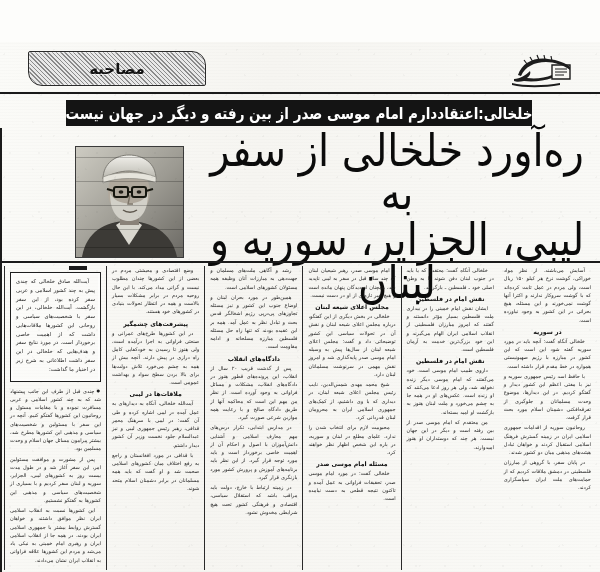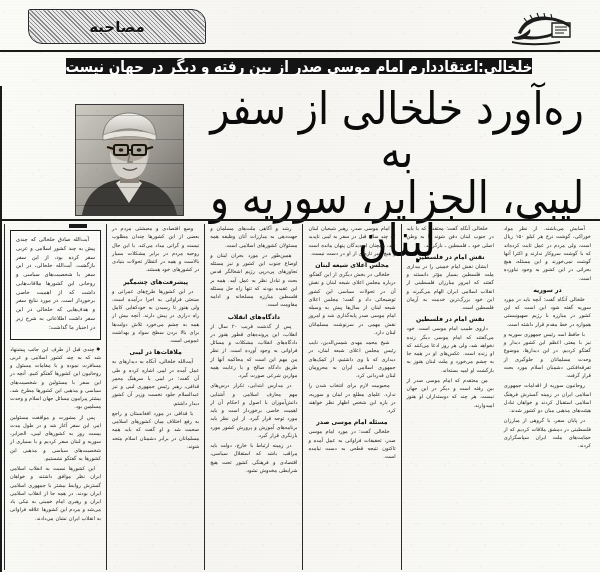--- a/index.html
+++ b/index.html
@@ -9,20 +9,21 @@
     font-family:"DejaVu Sans","Liberation Sans",sans-serif;
     color:#111;
     position:relative;
   }
   
   #page{
     position:absolute;inset:0;
     background:
       repeating-linear-gradient(0deg,rgba(0,0,0,0.012) 0 1px,rgba(255,255,255,0) 1px 3px),
       linear-gradient(100deg,#fbfbf8 0%,#f6f5f1 40%,#fafaf7 100%);
+    margin-top: 42px;
   }
   .noise{
     position:absolute;inset:0;pointer-events:none;
     background-image:
       radial-gradient(circle at 12% 30%,rgba(0,0,0,.035) 0 1px,transparent 1px),
       radial-gradient(circle at 62% 71%,rgba(0,0,0,.03) 0 1px,transparent 1px),
       radial-gradient(circle at 88% 18%,rgba(0,0,0,.03) 0 1px,transparent 1px),
       radial-gradient(circle at 34% 88%,rgba(0,0,0,.03) 0 1px,transparent 1px);
     background-size:37px 41px,53px 47px,61px 43px,29px 59px;
     mix-blend-mode:multiply;
@@ -53,21 +54,21 @@
   }
   .logo{
     position:absolute;top:6px;left:498px;width:84px;height:42px;
     display:flex;align-items:center;justify-content:center;
     overflow:hidden;
   }
   .logo svg{display:block;}
 
   
   .subhead-bar{
-    position:absolute;top:58px;left:66px;width:466px;height:16px;
+    position:absolute;top:58px;left:66px;width:466px;height:26px;
     background:#141414;
     display:flex;align-items:center;justify-content:center;
   }
   .subhead-bar .txt{
     color:#fff;font-size:13.5px;font-weight:bold;letter-spacing:-.2px;
     white-space:nowrap;transform:scaleY(1.18);
   }
 
   
   .headline{

